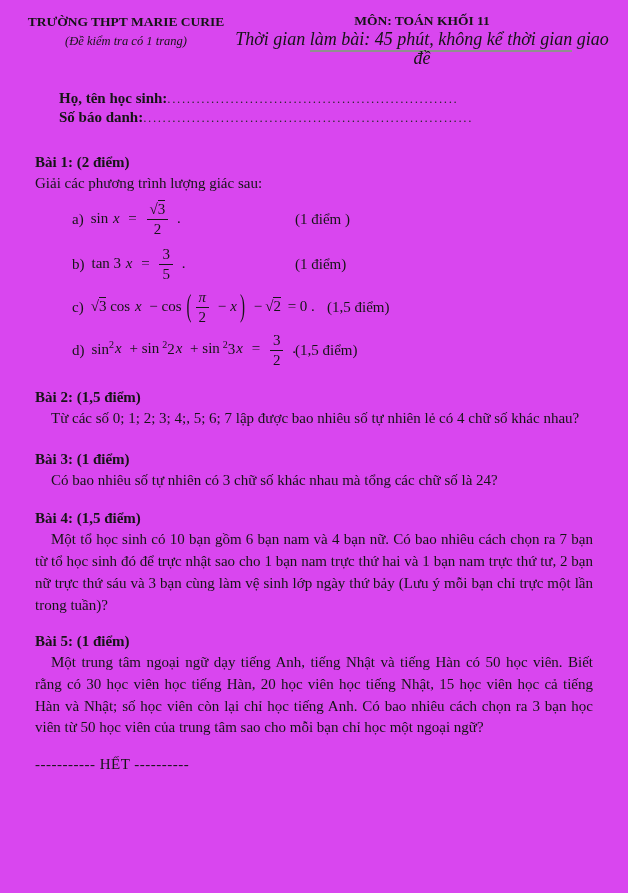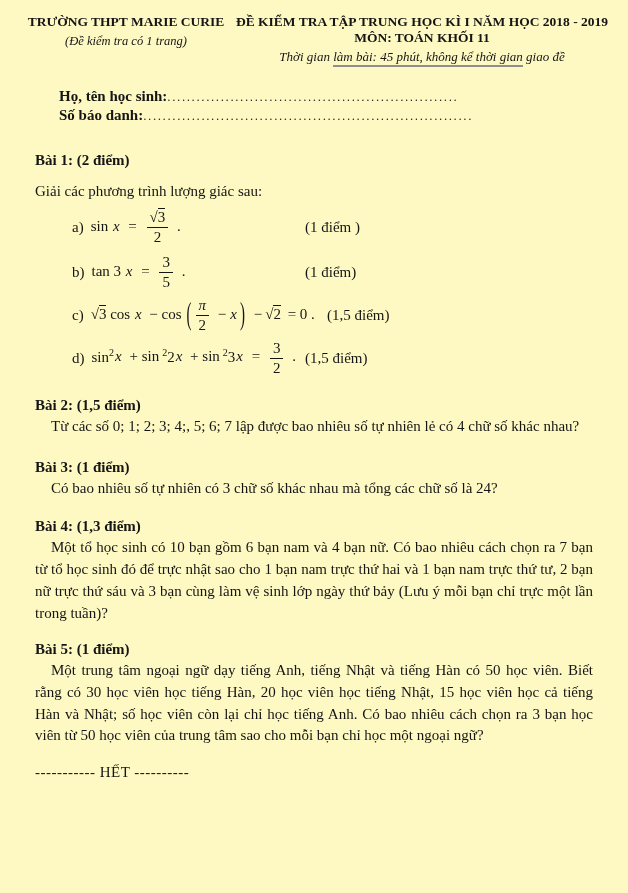--- a/index.html
+++ b/index.html
@@ -1,21 +1,21 @@
 <!DOCTYPE html>
 <html><head>
 <meta charset="utf-8">
 <style>
   html, body { margin: 0; padding: 0; background: #e8e8e8; }
   .page {
     position: relative;
     width: 628px;
     height: 893px;
     margin: 0 auto;
-    background: #fef9c3;
+    background: #d946ef;
     font-family: "Liberation Serif", "DejaVu Serif", serif;
     color: #151515;
     overflow: hidden;
   }
 
   
   .header { display: flex; padding: 13px 16px 0 20px; }
   .h-left { width: 212px; text-align: center; }
   .h-right { flex: 1; text-align: center; }
   .school { font-weight: bold; font-size: 13.5px; line-height: 17px; }
@@ -23,72 +23,71 @@
     display: inline-block;
     font-weight: bold;
     font-size: 13.5px;
     line-height: 16px;
     padding: 0 42px 2px 42px;
     border-bottom: 1.5px solid #5a5a5a;
   }
   .h-note { font-style: italic; font-size: 12.5px; line-height: 18px; margin-top: 2px; }
   .exam-title { font-weight: bold; font-size: 13.5px; line-height: 17px; }
   .exam-subject { font-weight: bold; font-size: 13.5px; line-height: 16px; }
-  .duration { font-style: italic; font-size: 13px; line-height: 19px; margin-top: 1px; text-align: center; }
+  .duration { font-style: italic; font-size: 18px; line-height: 19px; margin-top: 1px; text-align: center; }
   .duration .u { border-bottom: 2px solid #8f8f8f; padding-bottom: 1px; }
 
   
   .student { margin: 21px 0 0 35px; font-size: 15px; }
   .student-line { line-height: 19px; white-space: nowrap; overflow: hidden; }
   .student-line .lbl { font-weight: bold; margin-left: 24px; }
   .dots { letter-spacing: 1.6px; font-size: 13px; color: #2a2a2a; }
 
   
   .content { margin: 0 35px 0 35px; font-size: 15px; }
   .bai-title { font-weight: bold; font-size: 15px; line-height: 20px; }
   .bt1 { margin-top: 25px; }
-  .intro { line-height: 21px; margin-top: 11px; }
+  .intro { line-height: 21px; margin-top: 1px; }
   .para { text-align: justify; text-indent: 16px; line-height: 21.7px; margin: 1px 0 0 0; }
 
   
   .eq-rows { margin-left: 37px; margin-top: 3px; }
   .eq-row { position: relative; height: 45px; display: flex; align-items: center; }
   .eq-row.row-c { height: 41px; }
   .eq-row.row-d { height: 44px; }
   .eq-label { margin-right: 7px; }
   .fn { font-style: normal; }
   .it { font-style: italic; padding: 0 1px; }
   .rel { padding: 0 4px; }
   .op { padding: 0 3px; }
   .exp { font-size: 10px; position: relative; top: -5px; }
   .frac { display: inline-block; text-align: center; vertical-align: middle; line-height: 1.12; margin: 0 2px; }
   .frac .fnum { display: block; padding: 0 3px 1px 3px; }
   .frac .fden { display: block; border-top: 1px solid #151515; padding: 1px 3px 0 3px; }
   .rad { font-style: normal; }
   .rad-arg { border-top: 1px solid #151515; font-style: normal; }
   .bigp { display: inline-block; transform: scaleY(2.15); margin: 0 2px; font-weight: 300; }
   .eq-end { padding-left: 3px; }
-  .points { position: absolute; left: 233px; white-space: nowrap; }
+  .points { position: absolute; left: 223px; white-space: nowrap; }
   .row-c .points { left: 255px; }
 
   
   .end-line { text-align: left; margin-top: 17px; font-size: 15px; letter-spacing: 0.5px; }
 </style>
 </head>
 <body>
 
 <div class="page">
 
   <div class="header">
     <div class="h-left">
       <div class="school">TRƯỜNG THPT MARIE CURIE</div>
       <div class="h-note">(Đề kiểm tra có 1 trang)</div>
     </div>
     <div class="h-right">
-      <div class="exam-title">ĐỀ KIỂM TRA TẬP TRUNG HỌC KÌ I NĂM HỌC 2018 - 2019</div>
       <div class="exam-subject">MÔN: TOÁN KHỐI 11</div>
       <div class="duration"><span>Thời gian </span><span class="u">làm bài: 45 phút, không kể thời gian</span><span> giao đề</span></div>
     </div>
   </div>
 
   <div class="student">
     <div class="student-line"><span class="lbl">Họ, tên học sinh:</span><span class="dots">............................................................</span></div>
     <div class="student-line"><span class="lbl">Số báo danh:</span><span class="dots">....................................................................</span></div>
   </div>
 
@@ -159,21 +158,21 @@
         <span class="points">(1,5 điểm)</span>
       </div>
     </div>
 
     <div class="bai-title" style="margin-top:15px;">Bài 2: (1,5 điểm)</div>
     <p class="para">Từ các số 0; 1; 2; 3; 4;, 5; 6; 7 lập được bao nhiêu số tự nhiên lẻ có 4 chữ số khác nhau?</p>
 
     <div class="bai-title" style="margin-top:19px;">Bài 3: (1 điểm)</div>
     <p class="para">Có bao nhiêu số tự nhiên có 3 chữ số khác nhau mà tổng các chữ số là 24?</p>
 
-    <div class="bai-title" style="margin-top:17px;">Bài 4: (1,3 điểm)</div>
+    <div class="bai-title" style="margin-top:17px;">Bài 4: (1,5 điểm)</div>
     <p class="para">Một tổ học sinh có 10 bạn gồm 6 bạn nam và 4 bạn nữ. Có bao nhiêu cách chọn ra 7 bạn từ tổ học sinh đó để trực nhật sao cho 1 bạn nam trực thứ hai và 1 bạn nam trực thứ tư, 2 bạn nữ trực thứ sáu và 3 bạn cùng làm vệ sinh lớp ngày thứ bảy (Lưu ý mỗi bạn chỉ trực một lần trong tuần)?</p>
 
     <div class="bai-title" style="margin-top:15px;">Bài 5: (1 điểm)</div>
     <p class="para">Một trung tâm ngoại ngữ dạy tiếng Anh, tiếng Nhật và tiếng Hàn có 50 học viên. Biết rằng có 30 học viên học tiếng Hàn, 20 học viên học tiếng Nhật, 15 học viên học cả tiếng Hàn và Nhật; số học viên còn lại chỉ học tiếng Anh. Có bao nhiêu cách chọn ra 3 bạn học viên từ 50 học viên của trung tâm sao cho mỗi bạn chỉ học một ngoại ngữ?</p>
 
     <div class="end-line">----------- HẾT ----------</div>
   </div>
 
 </div>
 

